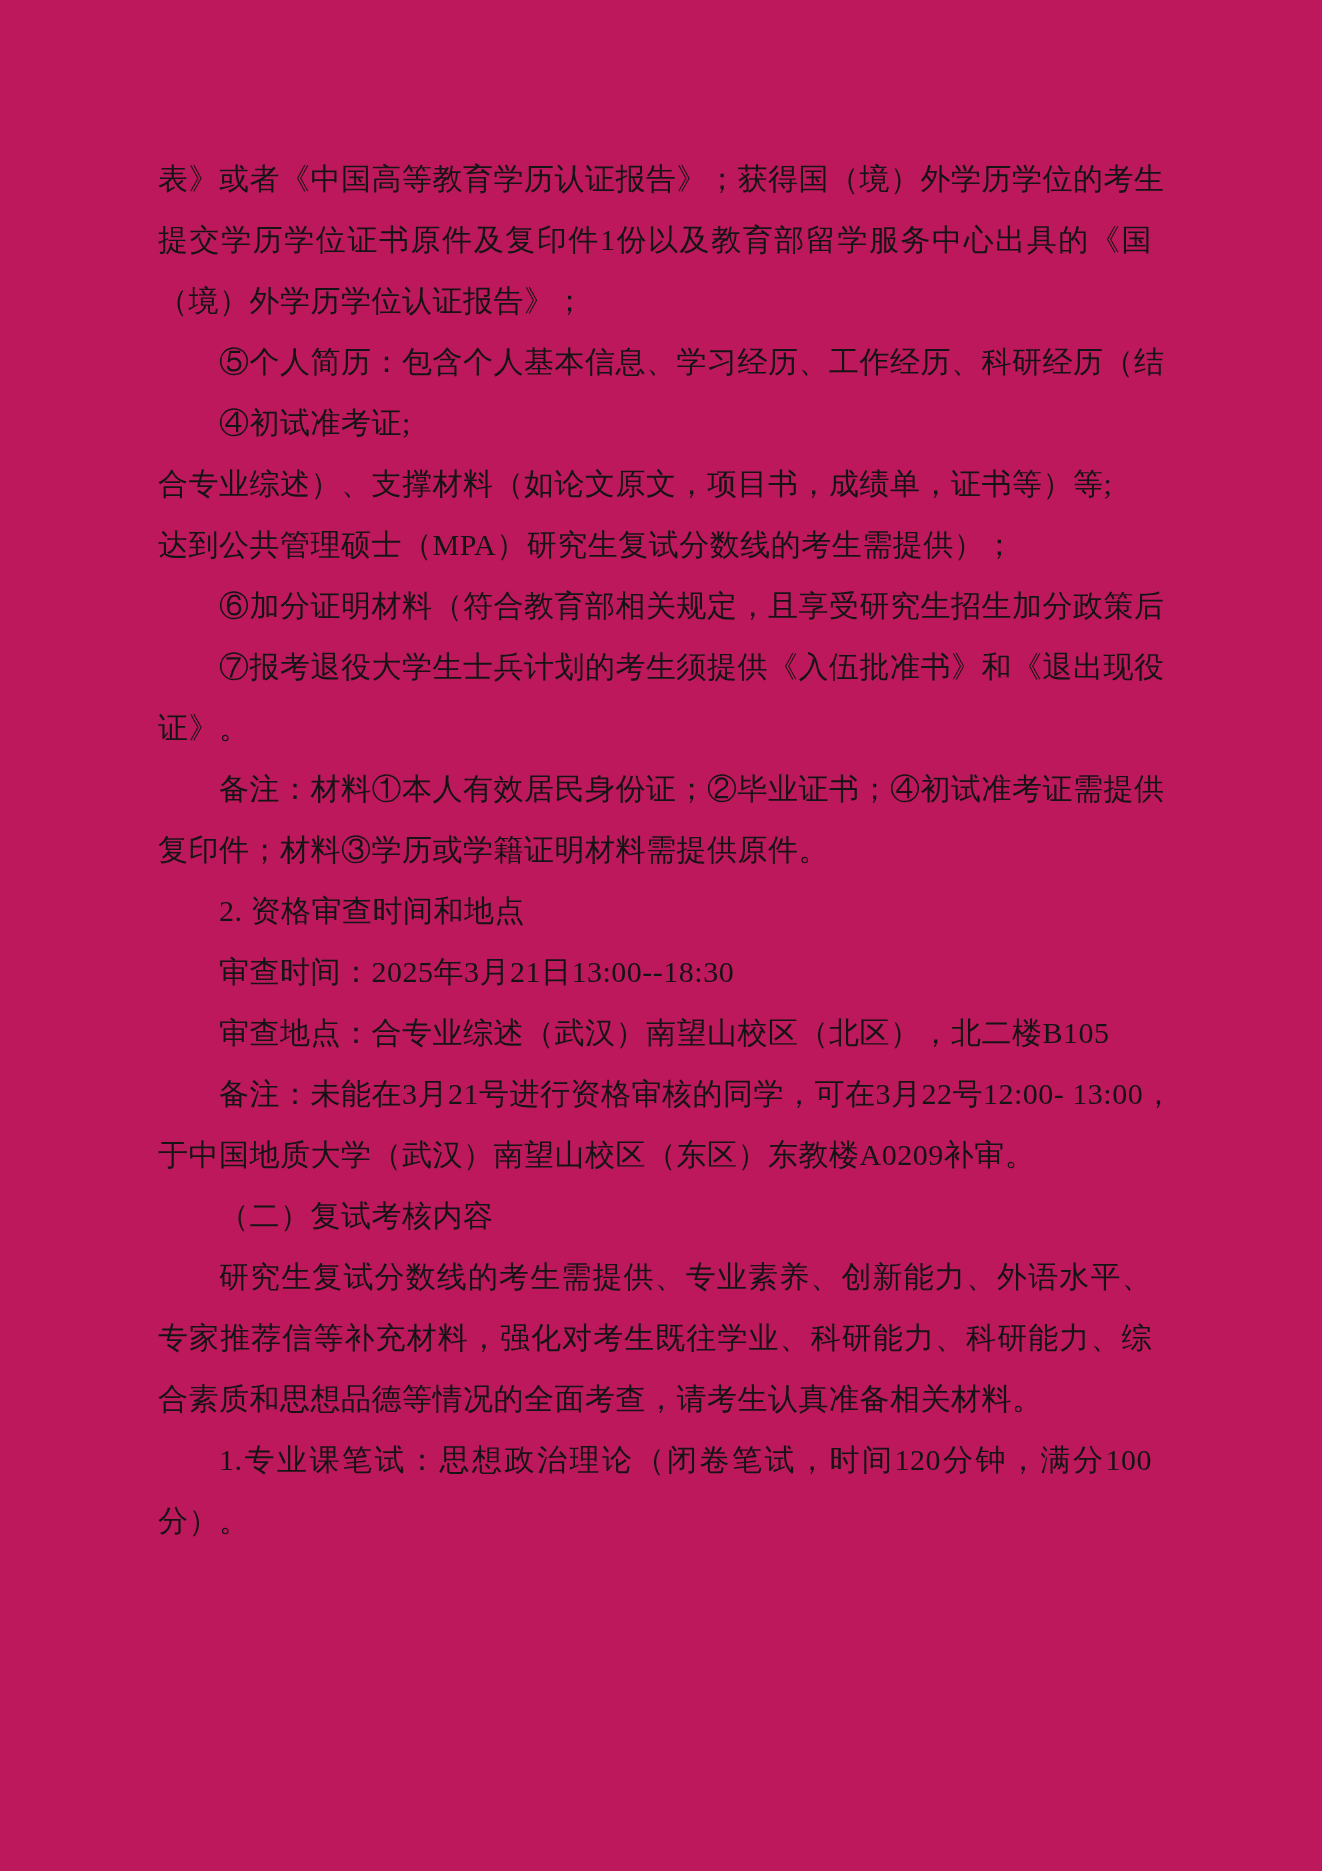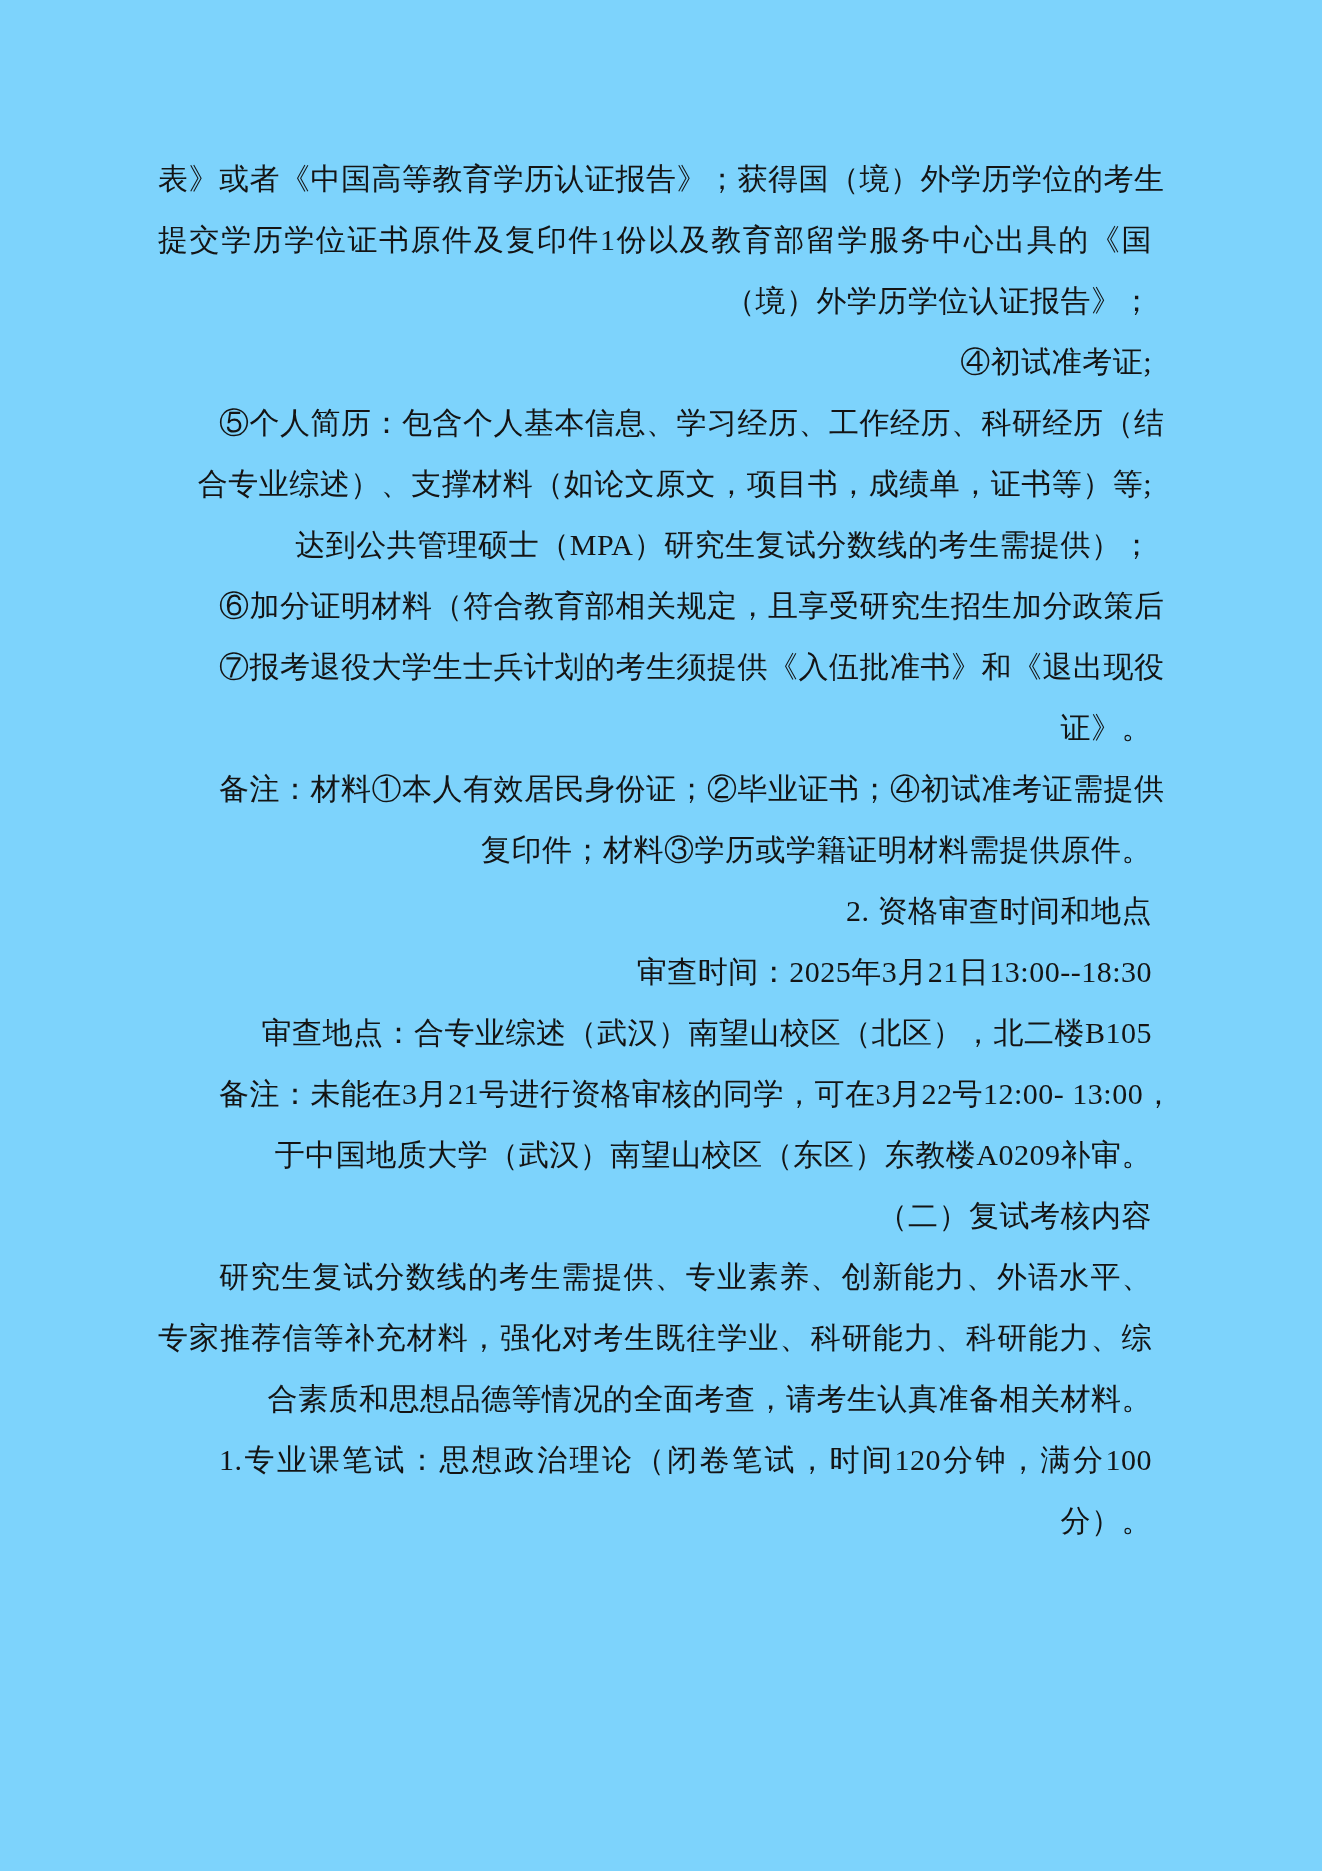--- a/index.html
+++ b/index.html
@@ -1,36 +1,36 @@
 <!DOCTYPE html>
 <html lang="zh"><head>
 <meta charset="utf-8">
 <style>
   html,body{margin:0;padding:0;background:#ffffff;}
   .page{
     position:relative;
     width:1322px;
     height:1871px;
-    background:#7dd3fc;
+    background:#be185d;
     overflow:hidden;
     font-family:"Liberation Serif","DejaVu Serif",serif;
     color:#141414;
   }
   .text-block{
     position:absolute;
     left:158px;
     top:148px;
     width:994px;
   }
   .line{
     font-size:30px;
     line-height:61px;
     height:61px;
     white-space:nowrap;
-    text-align:right;
+    text-align:left;
     letter-spacing:0.5px;
   }
   .line.justify{
     text-align:justify;
     text-align-last:justify;
   }
   .line.indent{
     text-indent:61px;
   }
   .line.bold{
@@ -38,22 +38,22 @@
   }
 </style>
 </head>
 <body>
 
 <div class="page">
   <div class="text-block">
       <div class="line justify">表》或者《中国高等教育学历认证报告》；获得国（境）外学历学位的考生</div>
       <div class="line justify">提交学历学位证书原件及复印件1份以及教育部留学服务中心出具的《国</div>
       <div class="line">（境）外学历学位认证报告》；</div>
+      <div class="line indent justify">⑤个人简历：包含个人基本信息、学习经历、工作经历、科研经历（结</div>
       <div class="line indent">④初试准考证;</div>
-      <div class="line indent justify">⑤个人简历：包含个人基本信息、学习经历、工作经历、科研经历（结</div>
       <div class="line">合专业综述）、支撑材料（如论文原文，项目书，成绩单，证书等）等;</div>
       <div class="line">达到公共管理硕士（MPA）研究生复试分数线的考生需提供）；</div>
       <div class="line indent justify">⑥加分证明材料（符合教育部相关规定，且享受研究生招生加分政策后</div>
       <div class="line indent justify">⑦报考退役大学生士兵计划的考生须提供《入伍批准书》和《退出现役</div>
       <div class="line">证》。</div>
       <div class="line indent justify">备注：材料①本人有效居民身份证；②毕业证书；④初试准考证需提供</div>
       <div class="line">复印件；材料③学历或学籍证明材料需提供原件。</div>
       <div class="line bold indent">2. 资格审查时间和地点</div>
       <div class="line indent">审查时间：2025年3月21日13:00--18:30</div>
       <div class="line indent">审查地点：合专业综述（武汉）南望山校区（北区），北二楼B105</div>

